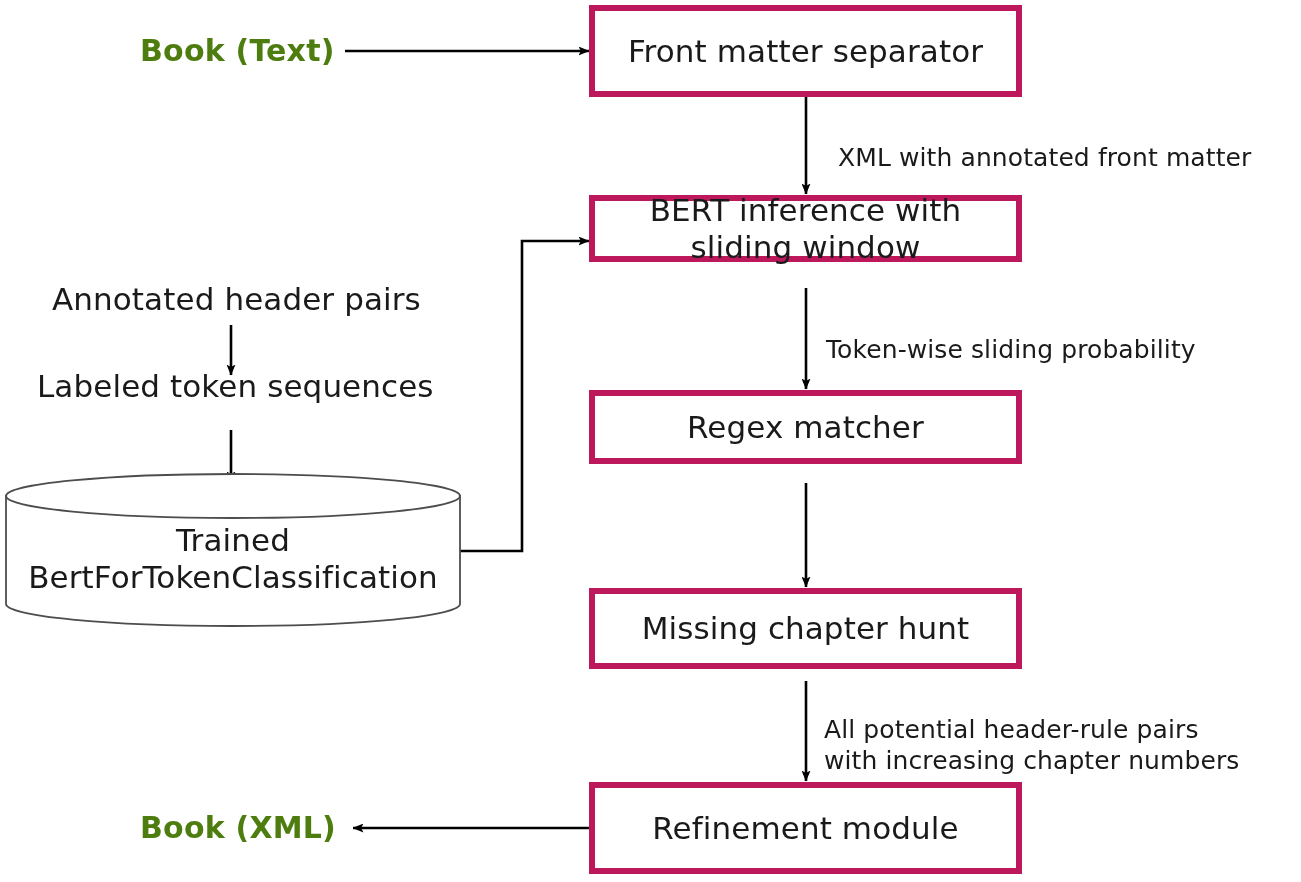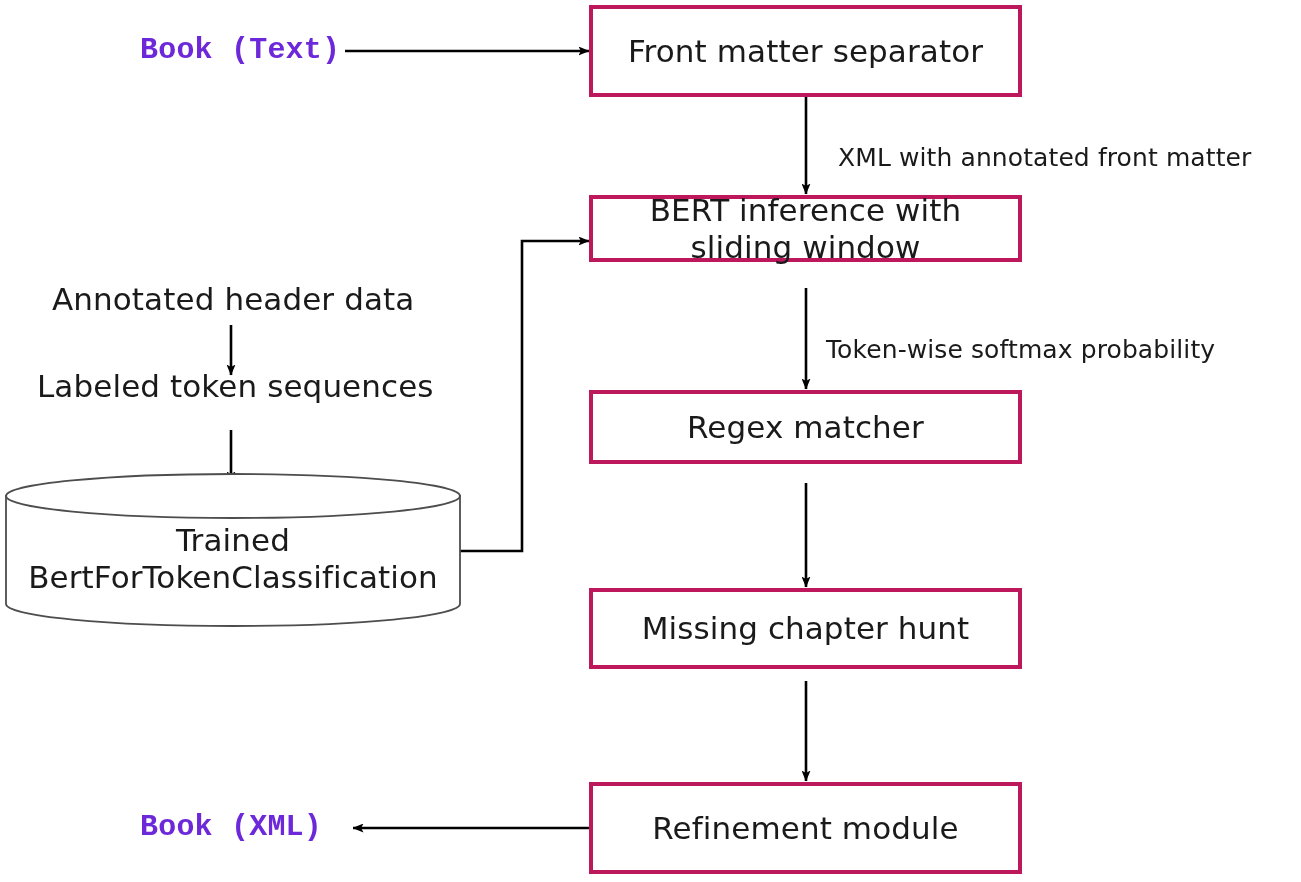--- a/index.html
+++ b/index.html
@@ -20,40 +20,39 @@
   #flow-svg {
     position: absolute;
     top: 0;
     left: 0;
     width: 1301px;
     height: 882px;
   }
   .node-box {
     position: absolute;
     box-sizing: border-box;
-    border: 4px solid #be185d;
+    border: 6px solid #be185d;
     background: #ffffff;
     display: flex;
     align-items: center;
     justify-content: center;
     text-align: center;
     color: #1a1a1a;
     font-size: 31px;
     line-height: 1.18;
     letter-spacing: 0.1px;
     white-space: pre-line;
   }
   .plain-label {
     position: absolute;
-    color: #6d28d9;
+    color: #4d7c0f;
     font-weight: bold;
     font-size: 30px;
     white-space: nowrap;
     letter-spacing: 0.2px;
-    font-family: Liberation Mono, monospace;
   }
   .edge-label {
     position: absolute;
     color: #1a1a1a;
     font-size: 25px;
     line-height: 1.24;
     white-space: pre-line;
     letter-spacing: 0.1px;
     margin-top: 12px;
   }
@@ -123,24 +122,26 @@
   <div class="node-box" style="left:589px; top:588px; width:433px; height:81px;">Missing chapter hunt</div>
 
   <div class="node-box" style="left:589px; top:782px; width:433px; height:92px;">Refinement module</div>
 
   <div class="plain-label" style="left:140px; top:33px;">Book (Text)</div>
 
   <div class="plain-label" style="left:140px; top:810px;">Book (XML)</div>
 
   <div class="edge-label" style="left:838px; top:130px;">XML with annotated front matter</div>
 
-  <div class="edge-label" style="left:826px; top:322px;">Token-wise softmax probability</div>
+  <div class="edge-label" style="left:826px; top:322px;">Token-wise sliding probability</div>
 
 
+  <div class="edge-label" style="left:824px; top:702px;">All potential header-rule pairs
+with increasing chapter numbers</div>
 
-  <div class="side-label" style="left:52px; top:281px;">Annotated header data</div>
+  <div class="side-label" style="left:52px; top:281px;">Annotated header pairs</div>
 
   <div class="side-label" style="left:37px; top:368px;">Labeled token sequences</div>
 
   <div class="cyl-label" style="left:6px; top:522px; width:454px;">Trained
 BertForTokenClassification</div>
 
 </div>
 
 </body></html>

